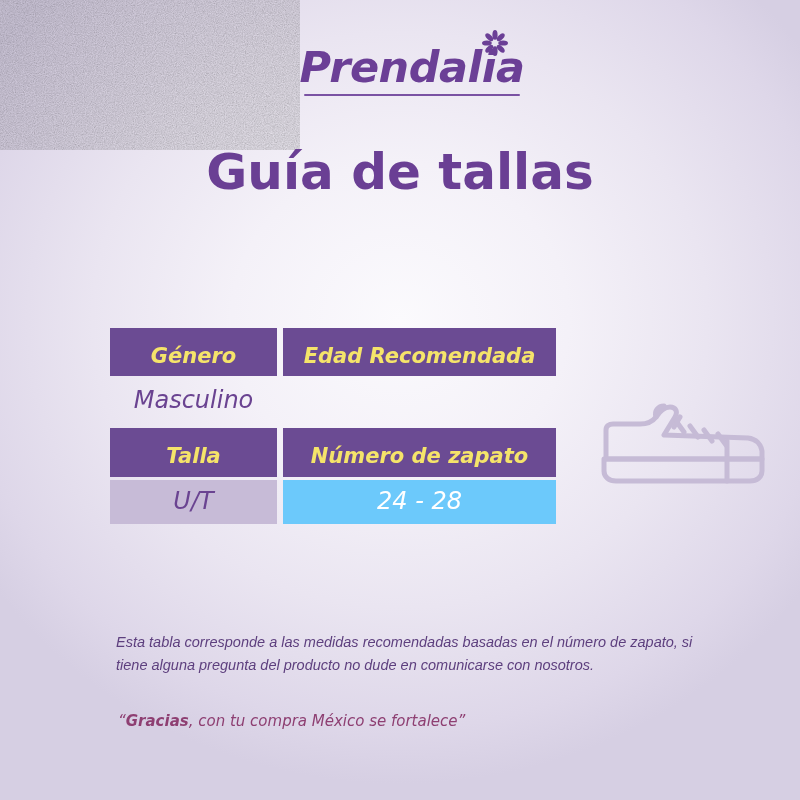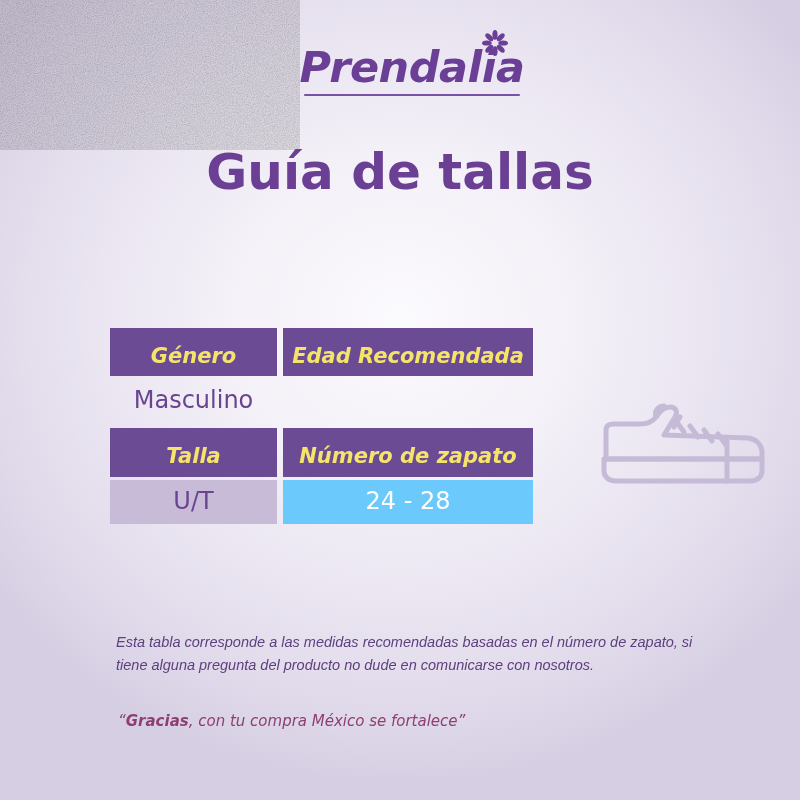--- a/index.html
+++ b/index.html
@@ -96,37 +96,38 @@
     top: 328px;
     width: 446px;
   }
   .trow {
     display: flex;
     gap: 6px;
     margin-bottom: 3px;
   }
   .trow.gaprow { margin-bottom: 5px; }
   .cell-l { width: 167px; }
-  .cell-r { width: 250px; }
+  .cell-r { width: 273px; }
 
   .hcell {
     background: #6b4b93;
     color: #f5e46a;
     font-family: "DejaVu Sans", sans-serif;
     font-weight: bold;
     font-style: italic;
     font-size: 21px;
     text-align: center;
     padding: 17px 0 8px 0;
     line-height: 1.1;
   }
   .vcell {
     background: transparent;
     color: #6a4391;
     font-family: "DejaVu Sans", sans-serif;
+    font-style: italic;
     font-weight: normal;
     font-size: 24px;
     text-align: center;
     padding: 8px 0 10px 0;
     line-height: 1.1;
   }
   .vcell.lav {
     background: #c7bbd7;
     color: #6a4391;
   }

